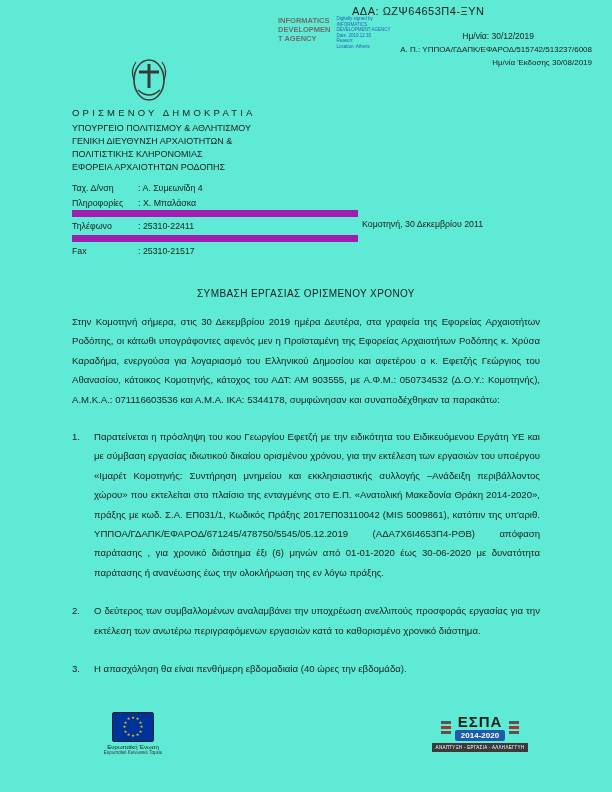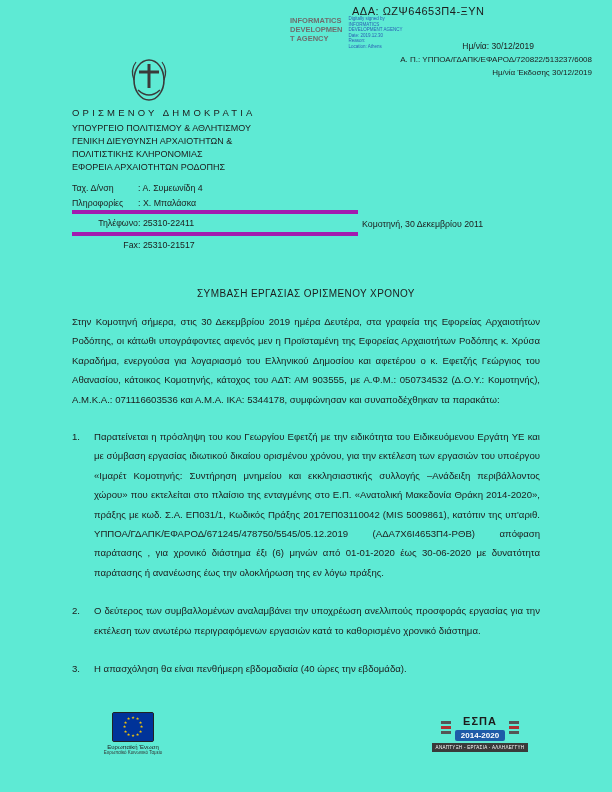--- a/index.html
+++ b/index.html
@@ -3,34 +3,34 @@
 <meta charset="utf-8">
 <style>
   html,body{margin:0;padding:0;background:#888;}
   .page{
     position:relative;width:612px;height:792px;background:#5eead4;
     margin:0 auto;font-family:"Liberation Sans",sans-serif;color:#1c1c1c;
     overflow:hidden;
   }
   
   .ada{position:absolute;top:5px;left:352px;font-size:11px;letter-spacing:.5px;}
-  .sig-block{position:absolute;top:16px;left:290px;display:flex;gap:6px;}
+  .sig-block{position:absolute;top:16px;left:278px;display:flex;gap:6px;}
   .sig-agency{font-size:7.5px;color:#6e6e6e;line-height:9px;font-weight:bold;}
   .sig-detail{font-size:4.5px;color:#2b5fb4;line-height:5.5px;max-width:70px;}
-  .dates{position:absolute;top:40px;right:20px;text-align:right;font-size:8.5px;line-height:13px;}
+  .dates{position:absolute;top:30px;right:20px;text-align:right;font-size:8.5px;line-height:13px;}
   .dates .d1{margin-right:58px;}
   .dates .d2{font-size:8px;}
   
   .emblem{position:absolute;top:56px;left:126px;width:46px;height:48px;}
   .letterhead{position:absolute;top:106px;left:72px;font-size:9px;line-height:13px;}
   .letterhead .lh-main{font-size:9.5px;letter-spacing:3.2px;margin-bottom:3px;}
   
   .contact{position:absolute;top:180px;left:72px;width:286px;font-size:8.8px;}
   .contact .row{display:flex;height:15px;align-items:center;}
-  .contact .row.lined{height:18px;border-top:4px solid #a21caf;text-align:right;}
+  .contact .row.lined{height:18px;border-top:7px solid #a21caf;}
   .contact .row.last{border-bottom:1px solid #444;}
   .contact .lbl{width:66px;flex:none;}
   .city-date{position:absolute;top:219px;left:362px;font-size:8.8px;}
   
   .doc-title{position:absolute;top:288px;left:0;width:612px;text-align:center;
     font-size:10px;letter-spacing:.4px;}
   .body-text{position:absolute;top:312px;left:72px;width:468px;
     font-size:9.6px;line-height:19.4px;text-align:justify;}
   .intro{margin:0 0 18px 0;}
   .num-item{display:flex;margin-bottom:19px;}
@@ -41,21 +41,21 @@
   .eu-flag{width:40px;height:28px;margin:0 auto;background:#003399;
     border:1px solid #222;border-radius:2px;display:block;}
   .eu-name{font-size:6px;margin-top:2px;}
   .eu-sub{font-size:4.5px;color:#333;}
   .espa{position:absolute;top:714px;left:432px;width:96px;}
   .espa-top{display:flex;align-items:center;justify-content:center;gap:4px;}
   .espa-bars{display:flex;flex-direction:column;gap:2px;}
   .espa-bars span{display:block;width:10px;height:3px;background:#555;}
   .espa-bars span:nth-child(2){background:#b03030;}
   .espa-core{text-align:center;}
-  .espa-name{font-size:11px;font-weight:bold;letter-spacing:1px;line-height:15px;text-align:center;}
+  .espa-name{font-size:15px;font-weight:bold;letter-spacing:1px;line-height:15px;text-align:center;}
   .espa-years{display:block;background:#1e5aa8;color:#fff;font-size:8px;
     font-weight:bold;border-radius:2px;padding:1px 6px;margin-top:1px;}
   .espa-tag{margin-top:2px;background:#3a3a3a;color:#fff;font-size:4.5px;
     text-align:center;padding:2px 1px;letter-spacing:.3px;}
 </style>
 </head>
 <body>
 
 <div class="page">
 
@@ -72,22 +72,22 @@
       <div>INFORMATICS</div>
       <div>DEVELOPMENT AGENCY</div>
       <div>Date: 2019.12.30</div>
       <div>Reason:</div>
       <div>Location: Athens</div>
     </div>
   </div>
 
   <div class="dates">
     <div class="d1">Ημ/νία: 30/12/2019</div>
-    <div class="d2">Α. Π.: ΥΠΠΟΑ/ΓΔΑΠΚ/ΕΦΑΡΟΔ/720822/513237/6008</div>
-    <div class="d2">Ημ/νία Έκδοσης 30/12/2019</div>
+    <div class="d2">Α. Π.: ΥΠΠΟΑ/ΓΔΑΠΚ/ΕΦΑΡΟΔ/515742/513237/6008</div>
+    <div class="d2">Ημ/νία Έκδοσης 30/08/2019</div>
   </div>
 
   <svg class="emblem" viewBox="0 0 46 48">
     <ellipse cx="23" cy="24" rx="15" ry="20" fill="none" stroke="#3a3a3a" stroke-width="1.6"></ellipse>
     <path d="M8 24 Q4 14 10 6 M38 24 Q42 14 36 6" fill="none" stroke="#3a3a3a" stroke-width="1.2"></path>
     <path d="M23 8 v24 M13 16 h20" stroke="#3a3a3a" stroke-width="3"></path>
     <path d="M12 34 Q23 44 34 34" fill="none" stroke="#3a3a3a" stroke-width="1.6"></path>
   </svg>
 
   <div class="letterhead">

